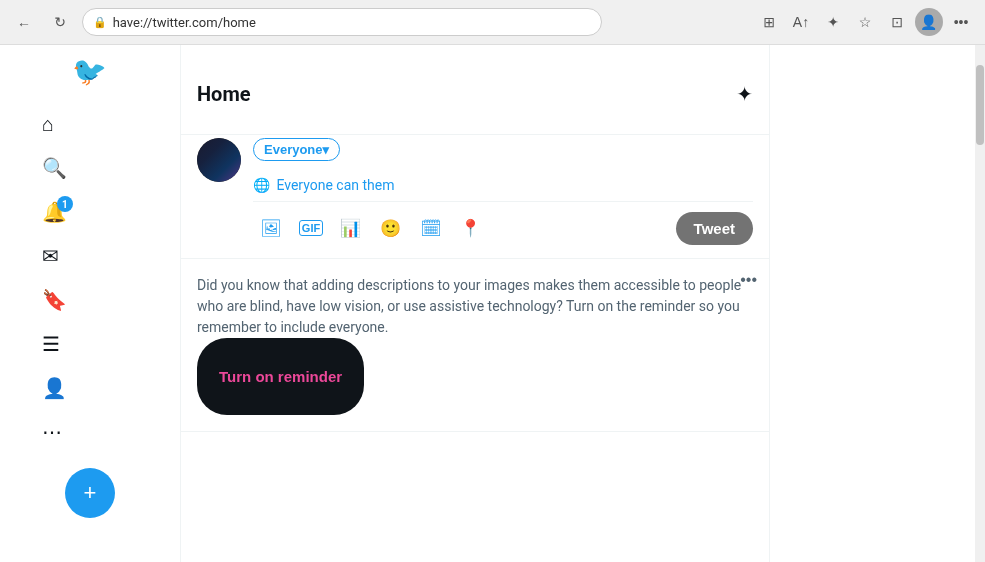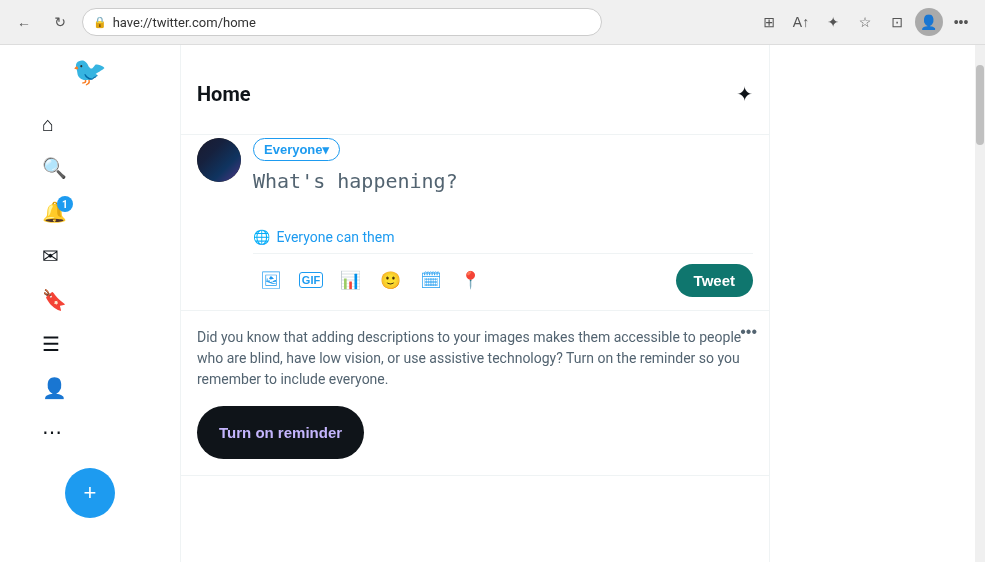--- a/index.html
+++ b/index.html
@@ -276,21 +276,21 @@
       width: 36px;
       height: 36px;
       border-radius: 50%;
       display: flex;
       align-items: center;
       justify-content: center;
       color: #1d9bf0;
       font-size: 17px;
     }
     .tweet-btn {
-      background: #0f766e;
+      background: #737373;
       color: #fff;
       border: none;
       border-radius: 30px;
       padding: 8px 18px;
       font-size: 15px;
       font-weight: 700;
       cursor: pointer;
     }
 
     
@@ -313,28 +313,27 @@
       font-size: 20px;
       font-weight: 700;
       color: #0f1419;
       margin-bottom: 8px;
       line-height: 1.3;
     }
     .card-description {
       font-size: 14px;
       color: #536471;
       line-height: 1.5;
-      margin-bottom: 16px;
     }
     .reminder-btn {
       background: #0f1419;
-      color: #c4b5fd;
+      color: #ec4899;
       border: none;
       border-radius: 30px;
-      padding: 18px 22px;
+      padding: 30px 22px;
       font-size: 15px;
       font-weight: 700;
       cursor: pointer;
       display: inline-block;
     }
 
     
     .right-panel {
       width: 205px;
       flex-shrink: 0;
@@ -427,21 +426,20 @@
     <div class="tweet-composer">
       <div class="composer-top">
         <div class="composer-avatar">
           <div class="composer-avatar-img"></div>
         </div>
         <div class="composer-right">
           <button class="audience-btn">
             <span>Everyone</span>
             <span>▾</span>
           </button>
-          <textarea class="composer-input" rows="2" placeholder="What's happening?" style=""></textarea>
           <div class="reply-info">
             <span class="reply-info-icon">🌐</span>
             <span>Everyone can them</span>
           </div>
           <hr class="composer-divider">
           <div class="composer-toolbar">
             <div class="composer-tools">
               <button class="tool-btn">
                 <span>🖼</span>
               </button>

